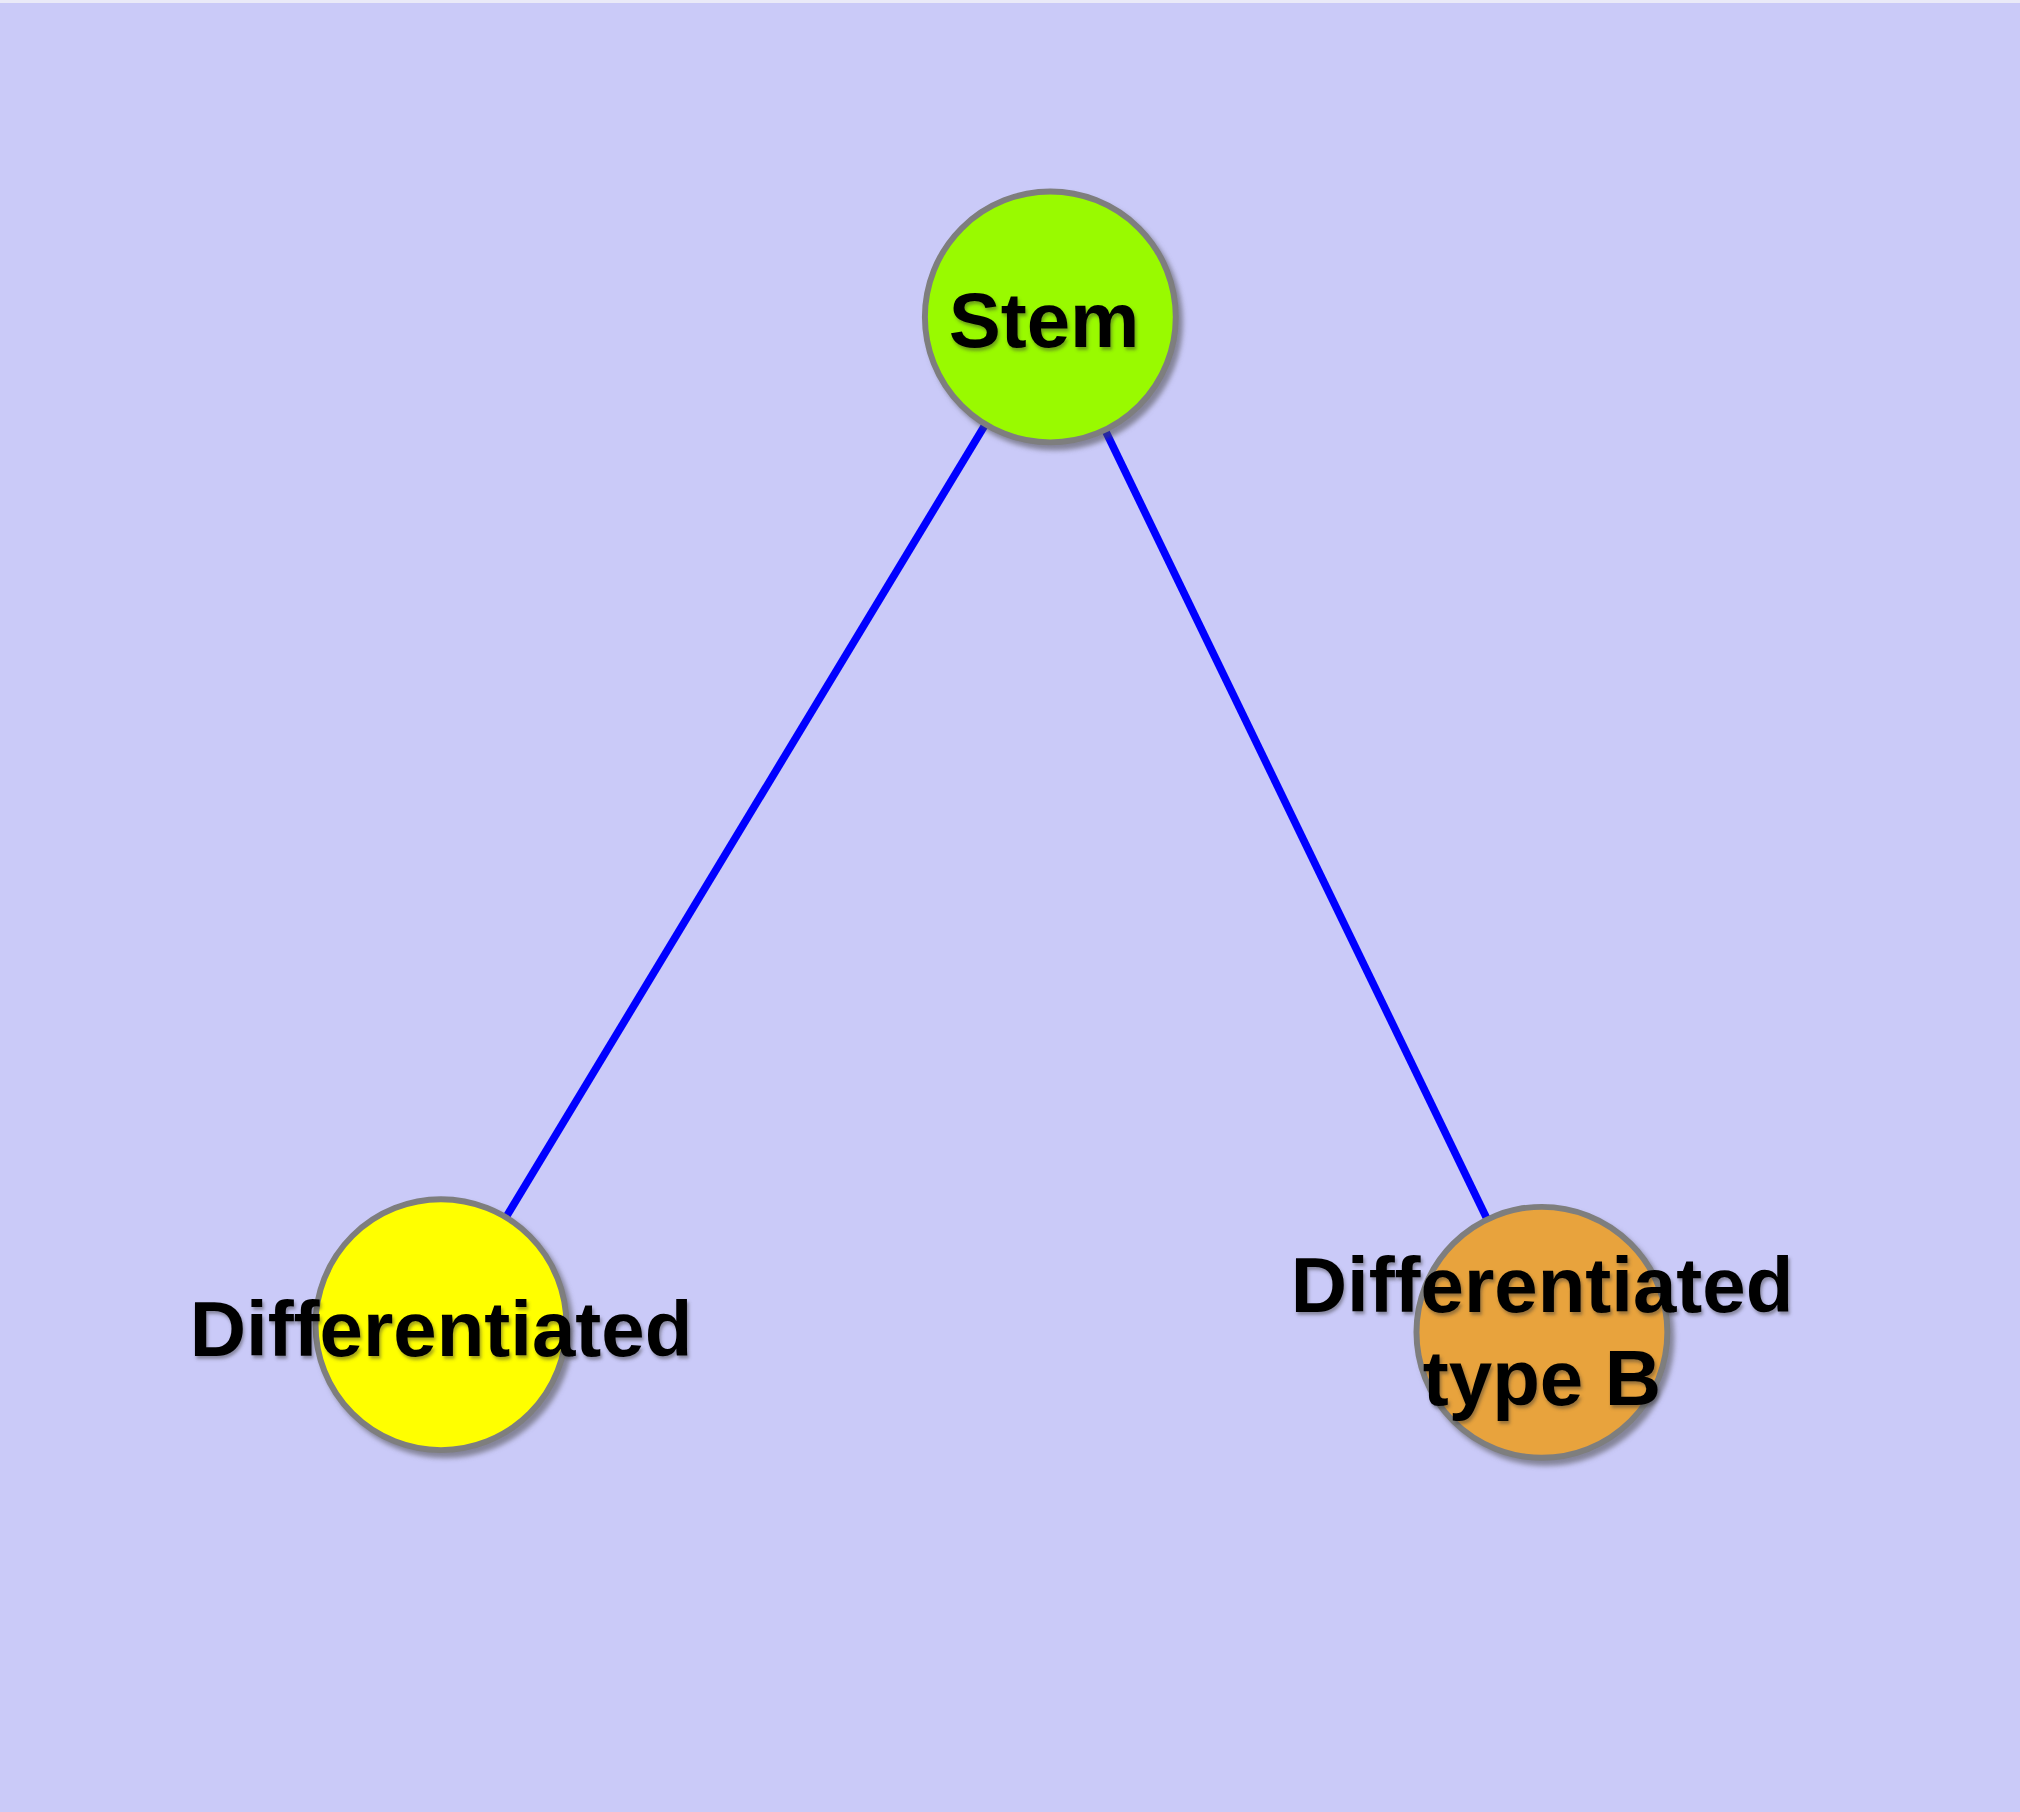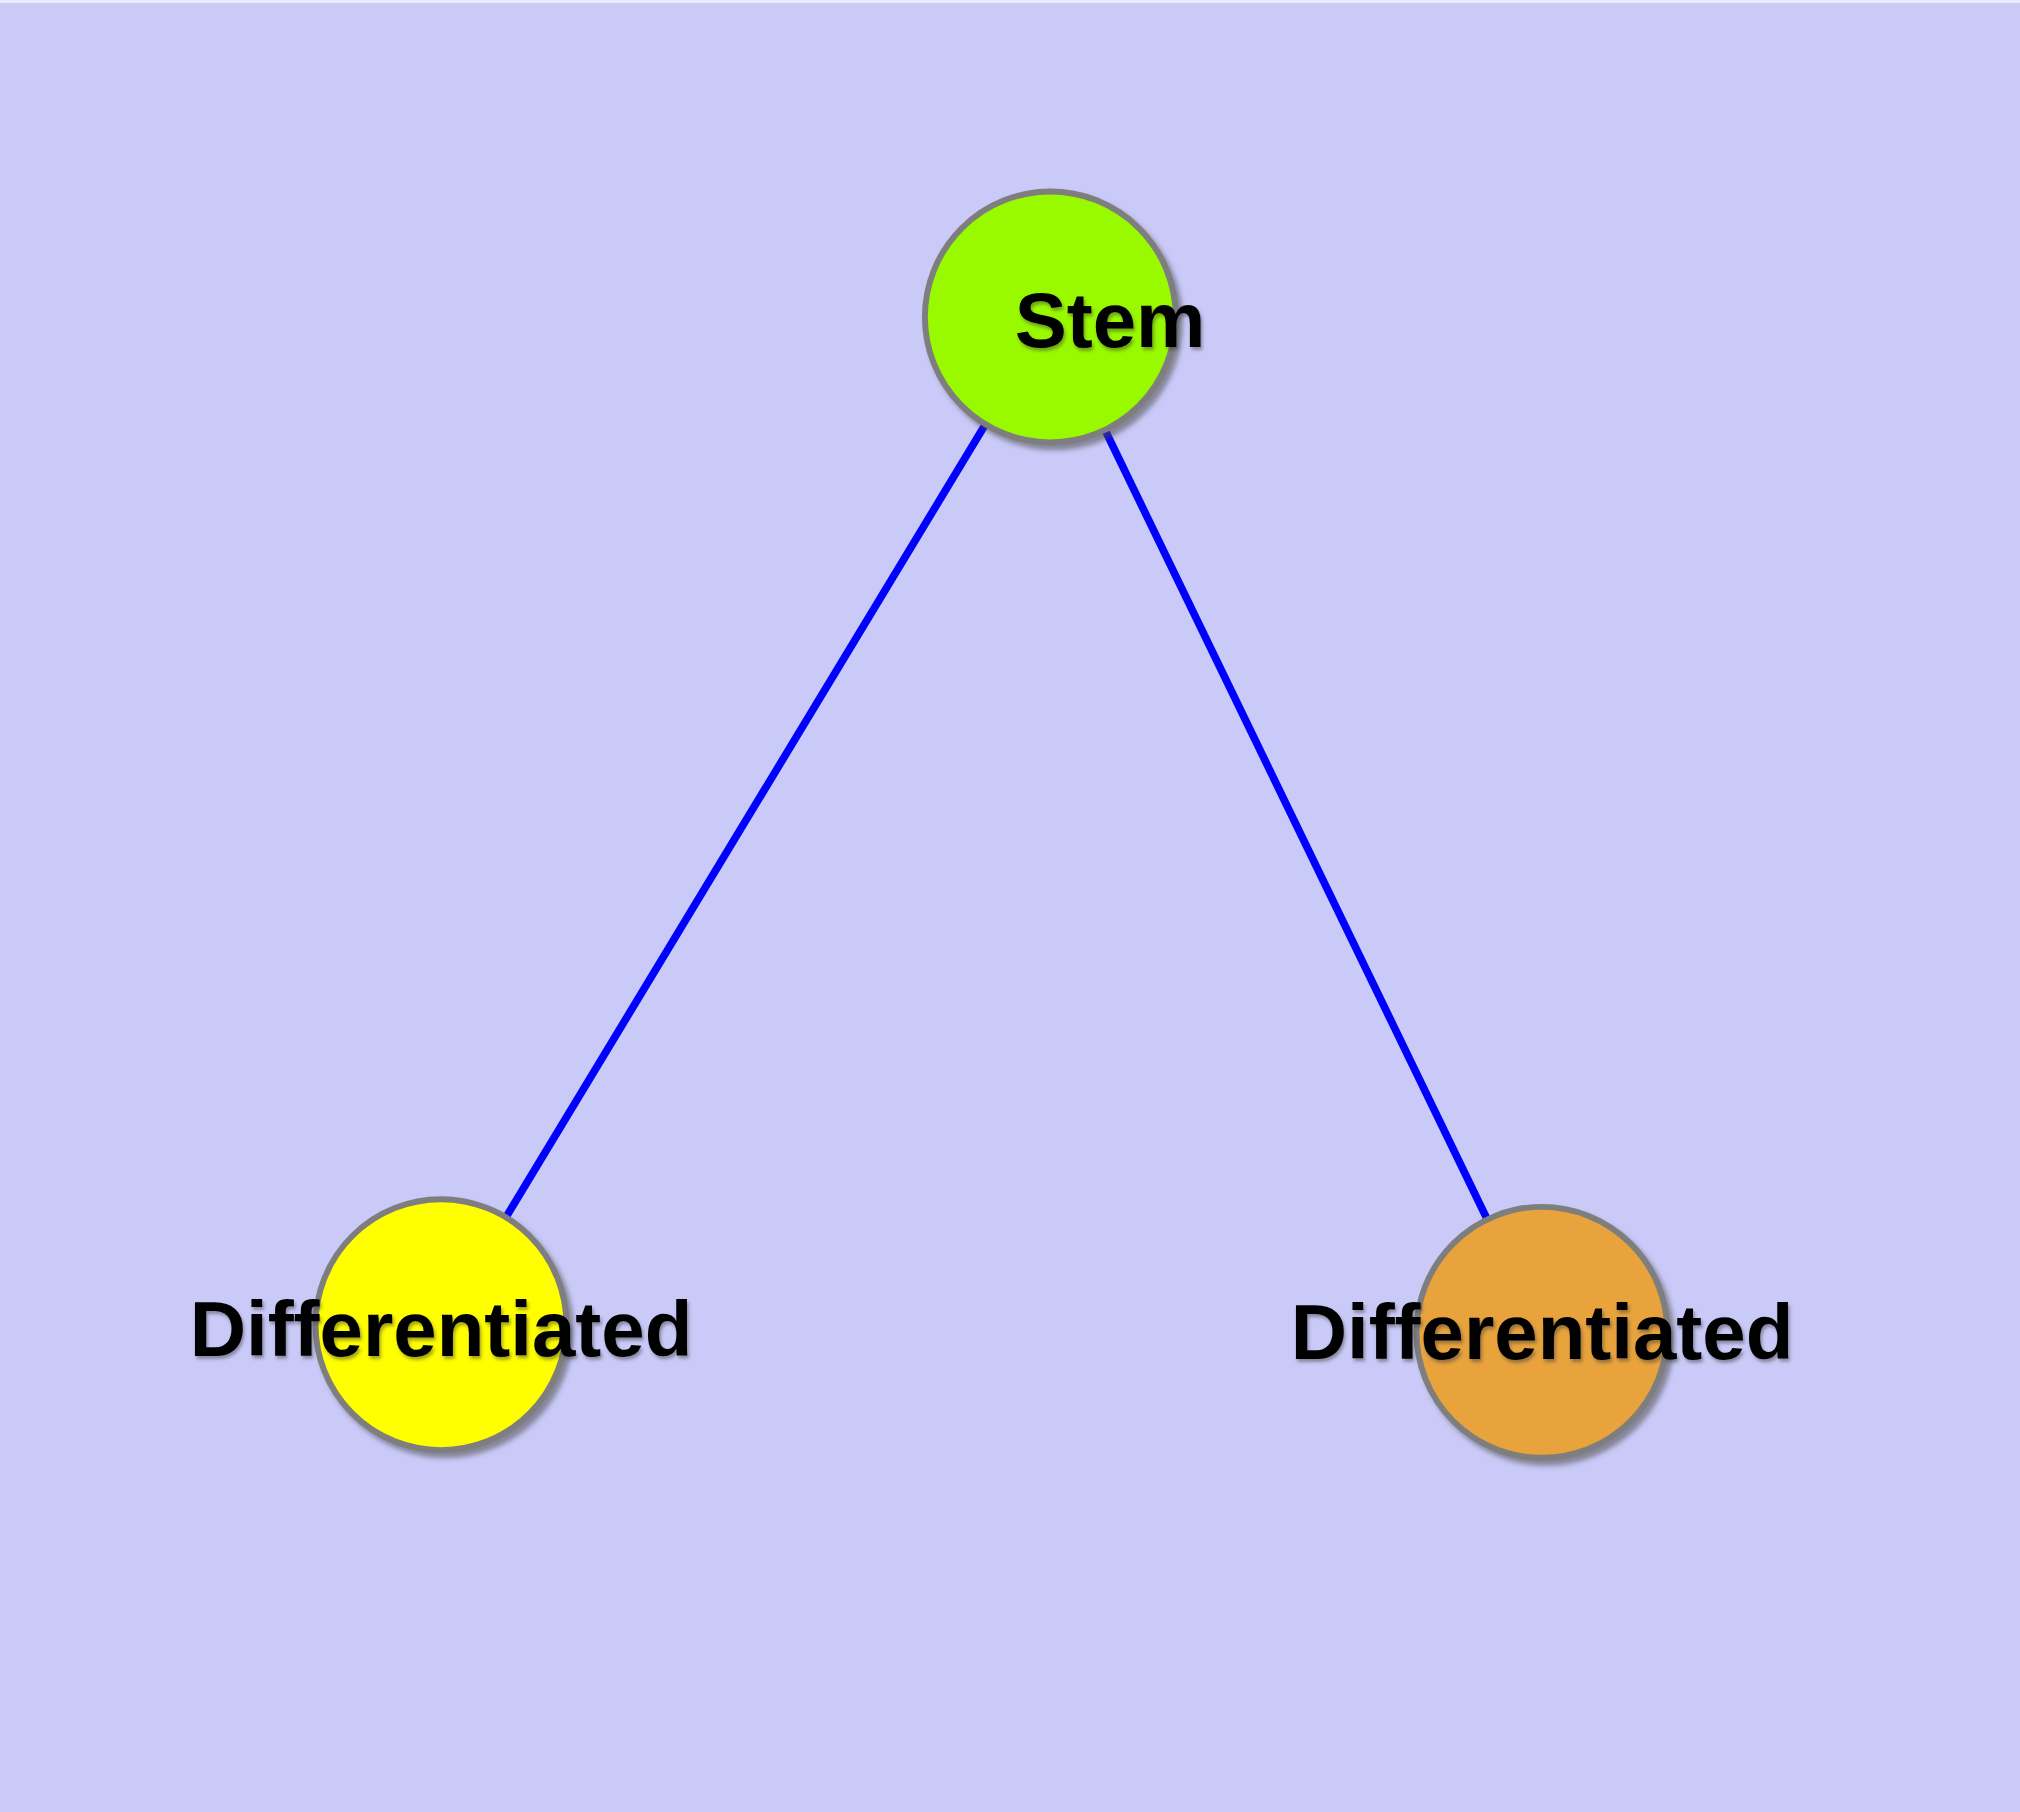--- a/index.html
+++ b/index.html
@@ -39,21 +39,21 @@
     position: absolute;
     transform: translate(-50%, -50%);
     color: #000000;
     font-size: 78px;
     font-weight: 700;
     line-height: 93px;
     text-align: center;
     white-space: nowrap;
     text-shadow: 1.7px 3.4px 3.4px rgba(55, 55, 55, 0.45);
   }
-  .label-stem   { left: 1110px; top:  320px; }
+  .label-stem   { left: 1044px; top:  320px; }
   .label-type-a { left:  441px; top: 1329px; }
   .label-type-b { left: 1542px; top: 1332px; }
 </style>
 </head>
 <body>
 
 <div class="canvas">
 
   <svg class="graph" viewBox="0 0 2384 2138" xmlns="http://www.w3.org/2000/svg">
 
@@ -75,16 +75,17 @@
   <div class="label label-stem">
     <span>Stem</span>
   </div>
 
   <div class="label label-type-a">
     <div>Differentiated</div>
   </div>
 
   <div class="label label-type-b">
     <div>Differentiated</div>
+    <div>type B</div>
   </div>
 
 </div>
 
 
 </body></html>

